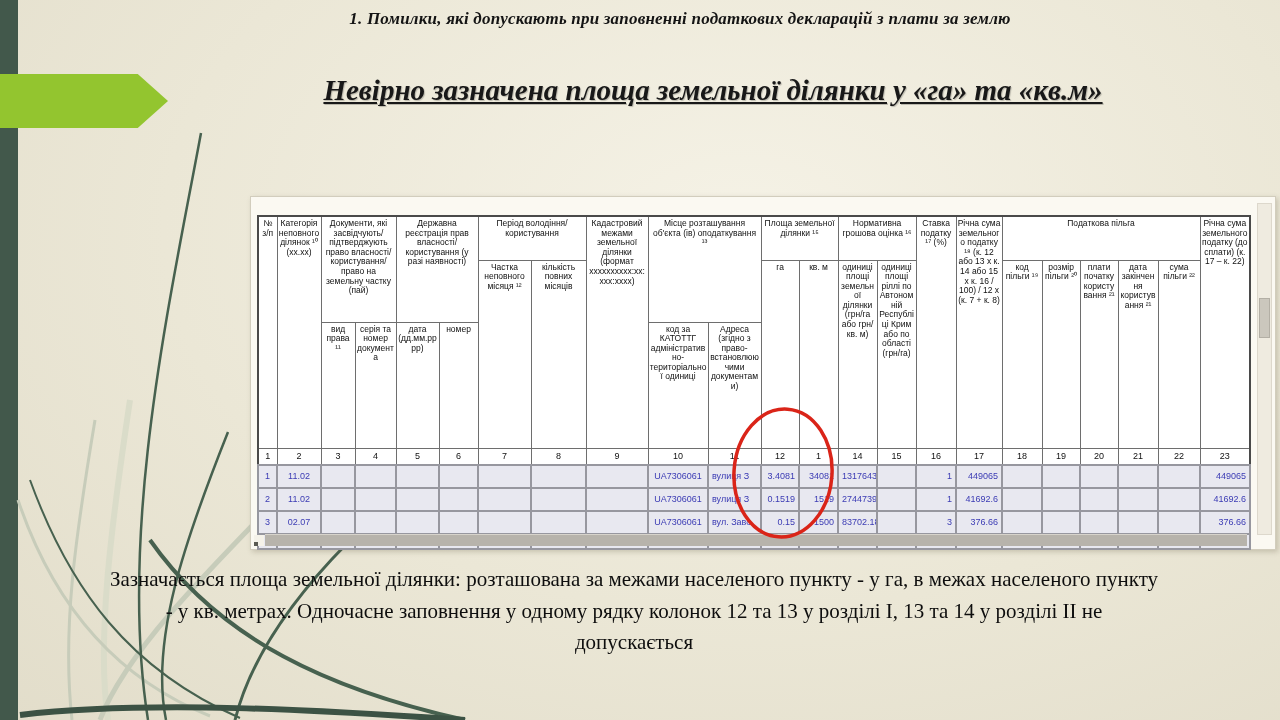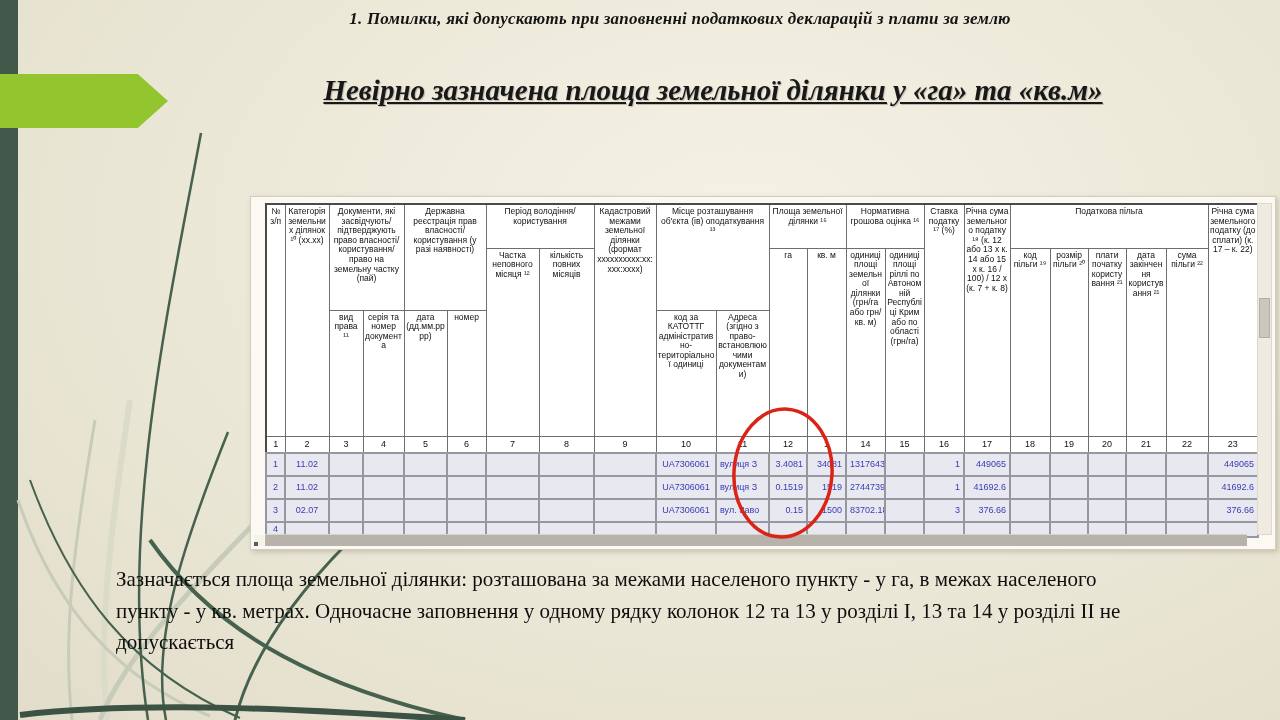--- a/index.html
+++ b/index.html
@@ -14,42 +14,42 @@
   
   .kicker{position:absolute;top:9px;left:120px;right:40px;text-align:center;z-index:4;
     font-family:"Liberation Serif",serif;font-style:italic;font-weight:bold;font-size:17px;
     color:#141414;letter-spacing:.2px;}
   .title{position:absolute;top:74px;left:150px;right:4px;text-align:center;z-index:4;
     font-family:"Liberation Serif",serif;font-style:italic;font-weight:bold;font-size:29px;
     color:#181818;text-decoration:underline;text-shadow:1px 1px 1px rgba(0,0,0,.22);}
   
   .table-wrap{position:absolute;left:250px;top:196px;width:1024px;height:352px;z-index:3;
     background:#fbf9f2;border:1px solid #d2cdbd;box-shadow:2px 2px 5px rgba(90,85,60,.25);}
-  table.form-table{position:absolute;left:6px;top:6px;width:992px;table-layout:fixed;
+  table.form-table{position:absolute;left:6px;top:18px;width:992px;table-layout:fixed;
     border-collapse:collapse;background:#fff;border:2px solid #4a4a4a;
-    font-size:8.5px;line-height:1.13;color:#101010;margin-left:8px;}
+    font-size:8.5px;line-height:1.13;color:#101010;}
   .form-table thead td{border:1px solid #6e6e6e;text-align:center;vertical-align:top;
     padding:2px 1px;overflow:hidden;word-wrap:break-word;}
   .form-table tr.trA{height:44px;} .form-table tr.trB{height:62px;} .form-table tr.trC{height:126px;}
   .form-table .num-row td{height:13px;border:1px solid #6e6e6e;text-align:center;
     font-size:9px;background:#fff;padding:1px;}
   .form-table .data-row td{height:19px;border:2px solid #97979f;background:#e8e8f0;
     color:#3b3bb4;font-size:9px;padding:1px 3px;white-space:nowrap;overflow:hidden;vertical-align:middle;}
   .form-table td.ar{text-align:right;} .form-table td.al{text-align:left;} .form-table td.ac{text-align:center;}
   .form-table .last-partial td{height:11px;}
   .vscroll{position:absolute;right:3px;top:6px;width:13px;height:330px;background:#efebe0;
     border:1px solid #ddd8cc;}
   .vthumb{position:absolute;left:1px;top:94px;width:9px;height:38px;background:#cbc7bd;border:1px solid #b3afa5;}
   .hscroll{position:absolute;left:14px;bottom:3px;width:982px;height:11px;background:#b7b3ab;
     border-top:1px solid #d7d3cb;}
   .hcorner{position:absolute;left:3px;bottom:3px;width:10px;height:11px;background:#f5f2e9;}
   .hcorner:after{content:"";position:absolute;left:0;bottom:0;width:4px;height:4px;background:#5a5a52;}
   .ellipse-overlay{position:absolute;left:0;top:0;width:1280px;height:720px;z-index:5;pointer-events:none;}
   
-  .note{position:absolute;top:564px;left:116px;right:120px;z-index:4;text-align:left;
+  .note{position:absolute;top:564px;left:108px;right:120px;z-index:4;text-align:center;
     font-family:"Liberation Serif",serif;font-size:21px;line-height:1.5;color:#0e0e0e;}
 </style>
 </head>
 <body>
 
 <div class="slide">
 
   <div class="bg-bar"></div>
 
   <svg class="grass" viewBox="0 0 1280 720" fill="none">
@@ -93,21 +93,21 @@
           <col style="width:40px">
           <col style="width:38px">
           <col style="width:38px">
         <col style="width:40px">
           <col style="width:42px">
           <col style="width:50px">
       </colgroup>
       <thead>
         <tr class="trA">
           <td rowspan="3">№ з/п</td>
-          <td rowspan="3">Категорія земельних ділянок ¹⁰ (хх.хх)</td>
+          <td rowspan="3">Категорія неповного ділянок ¹⁰ (хх.хх)</td>
           <td colspan="2" rowspan="2">Документи, які засвідчують/ підтверджують право власності/ користування/ право на земельну частку (пай)</td>
           <td colspan="2" rowspan="2">Державна реєстрація прав власності/ користування (у разі наявності)</td>
           <td colspan="2">Період володіння/ користування</td>
           <td rowspan="3">Кадастровий межами земельної ділянки (формат хххххххххх:хх:ххх:хххх)</td>
           <td colspan="2" rowspan="2">Місце розташування об'єкта (ів) оподаткування ¹³</td>
           <td colspan="2">Площа земельної ділянки ¹⁵</td>
           <td colspan="2">Нормативна грошова оцінка ¹⁶</td>
           <td rowspan="3">Ставка податку ¹⁷ (%)</td>
           <td rowspan="3">Річна сума земельного податку ¹⁸ (к. 12 або 13 х к. 14 або 15 х к. 16 / 100) / 12 х (к. 7 + к. 8)</td>
           <td colspan="5">Податкова пільга</td>

